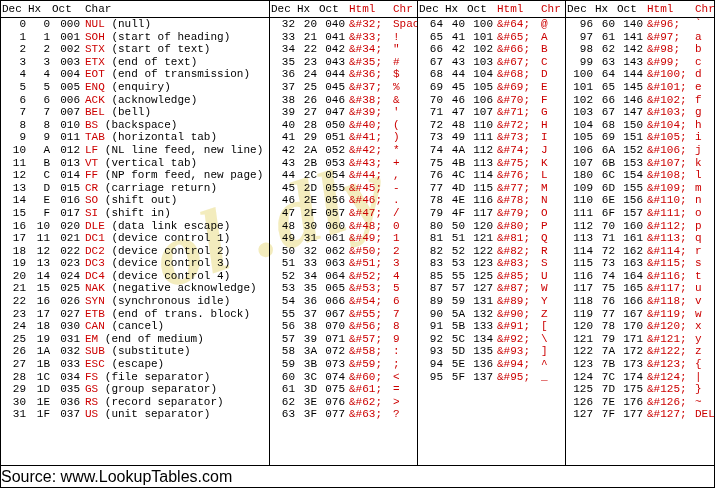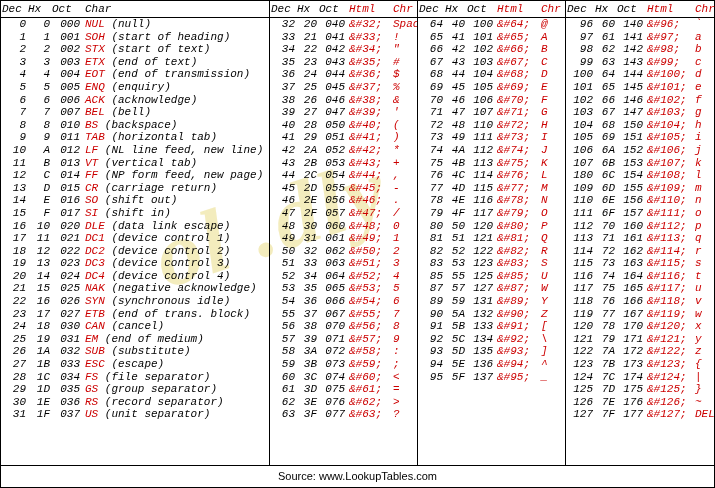--- a/index.html
+++ b/index.html
@@ -40,21 +40,20 @@
     letter-spacing: 2px;
     z-index: 0;
   }
   .grid {
     position: relative;
     z-index: 1;
     display: flex;
     width: 713px;
     height: 465px;
     box-sizing: border-box;
-    font-style: italic;
   }
   .col {
     box-sizing: border-box;
     position: relative;
   }
   .col + .col {
     border-left: 1px solid #000000;
   }
   table.asciitbl {
     border-collapse: collapse;
@@ -87,23 +86,23 @@
   .hdr-red { color: #cc0000; }
   .abbr { color: #cc0000; }
   .desc { color: #000000; }
   .footer {
     position: absolute;
     left: 0;
     right: 0;
     bottom: 0;
     height: 21px;
     line-height: 21px;
-    text-align: center;
+    text-align: left;
     font-family: "Liberation Sans", sans-serif;
-    font-size: 11px;
+    font-size: 16px;
     color: #000000;
     border-top: 1px solid #000000;
     background: #ffffff;
     z-index: 2;
   }
 </style>
 </head>
 <body>
 
 <div id="sheet">

